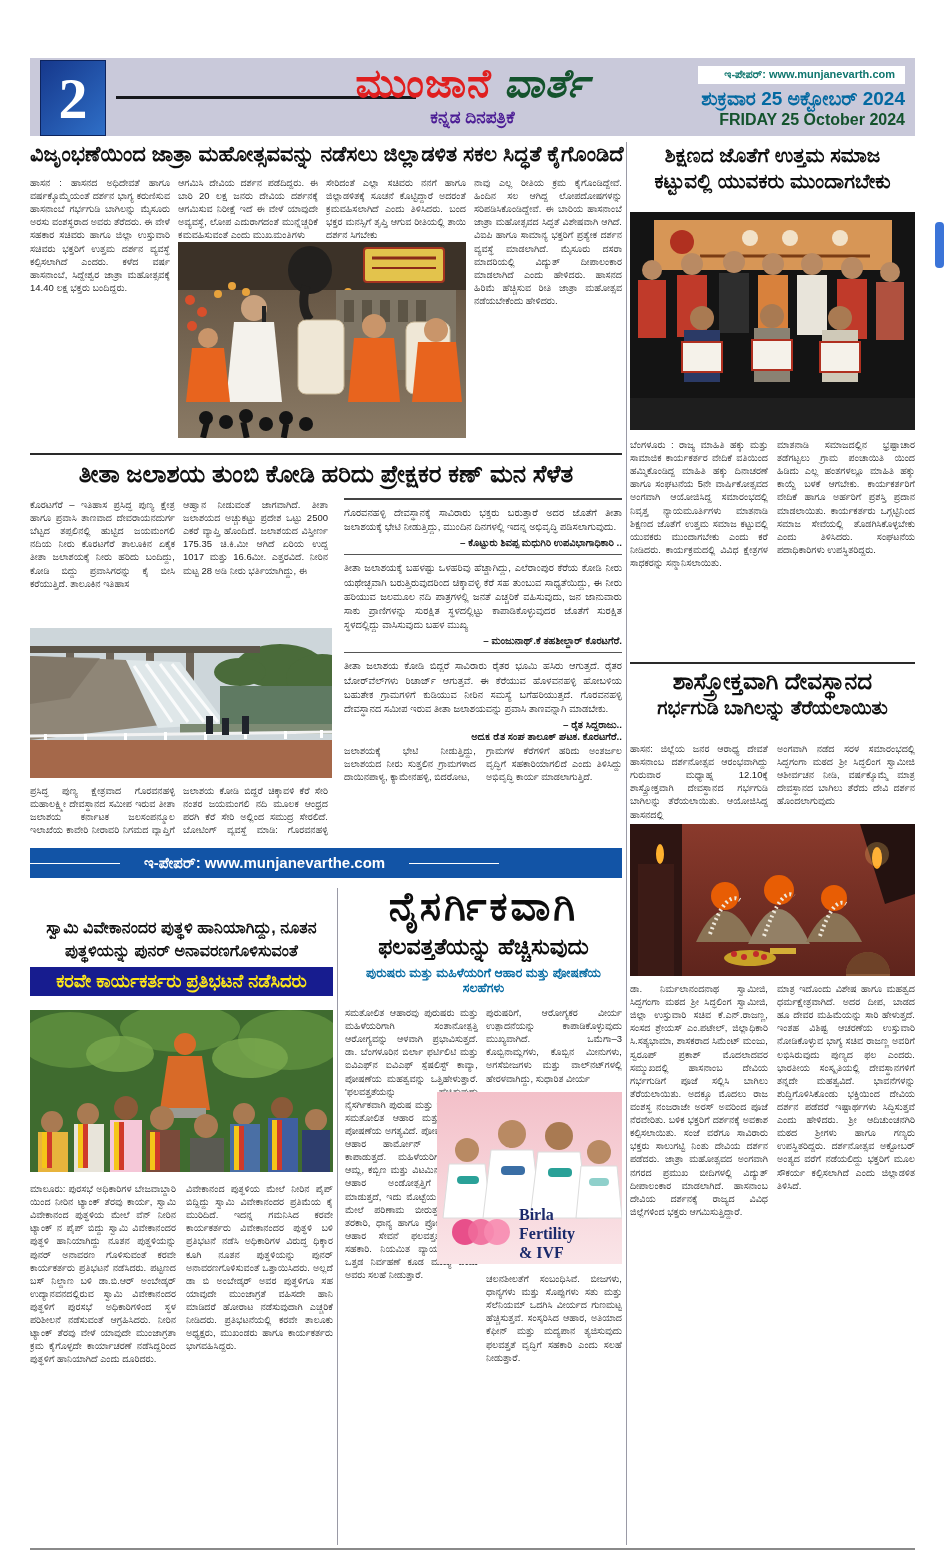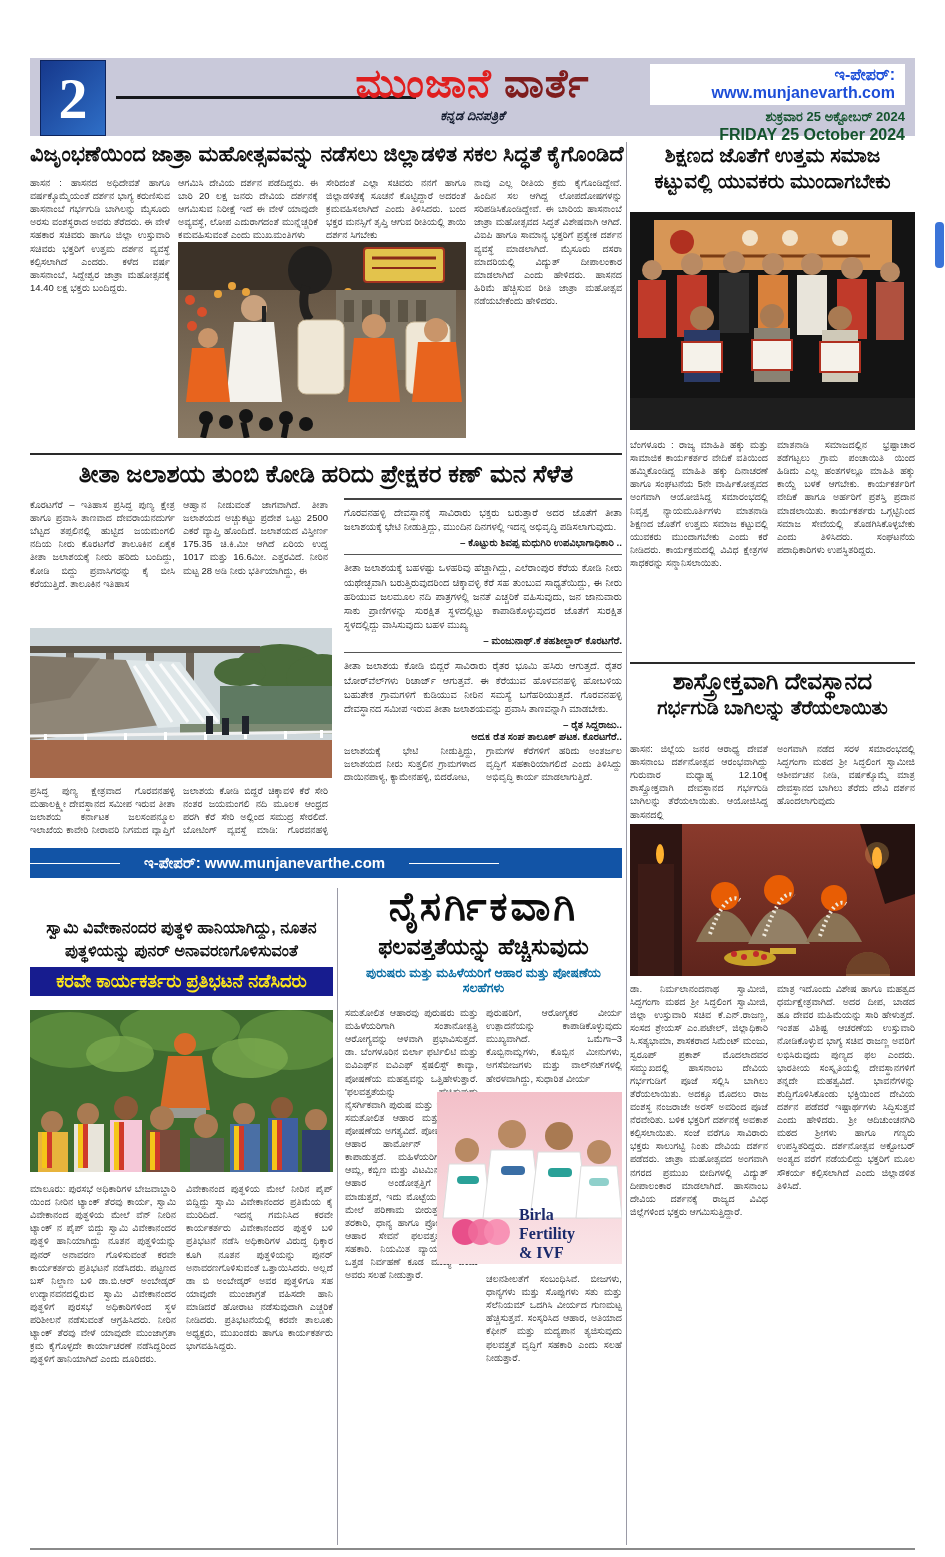--- a/index.html
+++ b/index.html
@@ -8,26 +8,26 @@
   
   .header-band{position:absolute;left:30px;top:58px;width:885px;height:78px;background:#c9c9da;}
   .pagenum{position:absolute;left:10px;top:2px;width:64px;height:74px;
            background:linear-gradient(135deg,#16388c 0%,#2f6fc7 100%);
            color:#fff;font-family:"Liberation Serif","DejaVu Serif",serif;
            font-size:58px;font-weight:bold;display:flex;align-items:center;justify-content:center;
            border:1px solid #0d245e;}
   .head-rule{position:absolute;left:86px;top:38px;width:300px;height:3px;background:#16181c;}
   .masthead{position:absolute;left:0;right:0;top:4px;text-align:center;}
   .masthead .m1{color:#e01f1f;}
-  .masthead .m2{color:#7f1d1d;}
+  .masthead .m2{color:#14532d;font-style:italic;}
   .masthead-line{font-size:40px;font-weight:800;letter-spacing:1px;line-height:1.05;}
-  .tagline{font-size:13px;font-weight:700;color:#0f172a;margin-top:4px;font-style:italic;}
+  .tagline{font-size:17px;font-weight:700;color:#4c1d95;margin-top:4px;}
   .head-right{position:absolute;right:10px;top:6px;width:255px;text-align:right;}
-  .epaper-box{display:inline-block;background:#fff;padding:2px 10px 3px 26px;font-size:16px;font-weight:700;color:#1d4ed8;}
-  .date-kn{font-size:13px;font-weight:700;margin-top:4px;color:#14532d;}
+  .epaper-box{display:inline-block;background:#fff;padding:2px 10px 3px 26px;font-size:11px;font-weight:700;color:#0f766e;}
+  .date-kn{font-size:19px;font-weight:700;margin-top:4px;color:#0369a1;}
   .date-en{font-size:16px;font-weight:800;color:#14532d;margin-top:1px;}
   
   .headline{font-weight:800;color:#101010;text-align:center;}
   .col{position:absolute;font-size:9.5px;line-height:1.38;text-align:justify;color:#1c1c1c;overflow:hidden;}
   .photo{position:absolute;overflow:hidden;background:#777;}
   .photo svg{display:block;}
   .vrule{position:absolute;width:1px;background:#9a9aa6;}
   .hrule{position:absolute;height:2px;background:#2a2a2a;}
   
   .art{position:absolute;}

